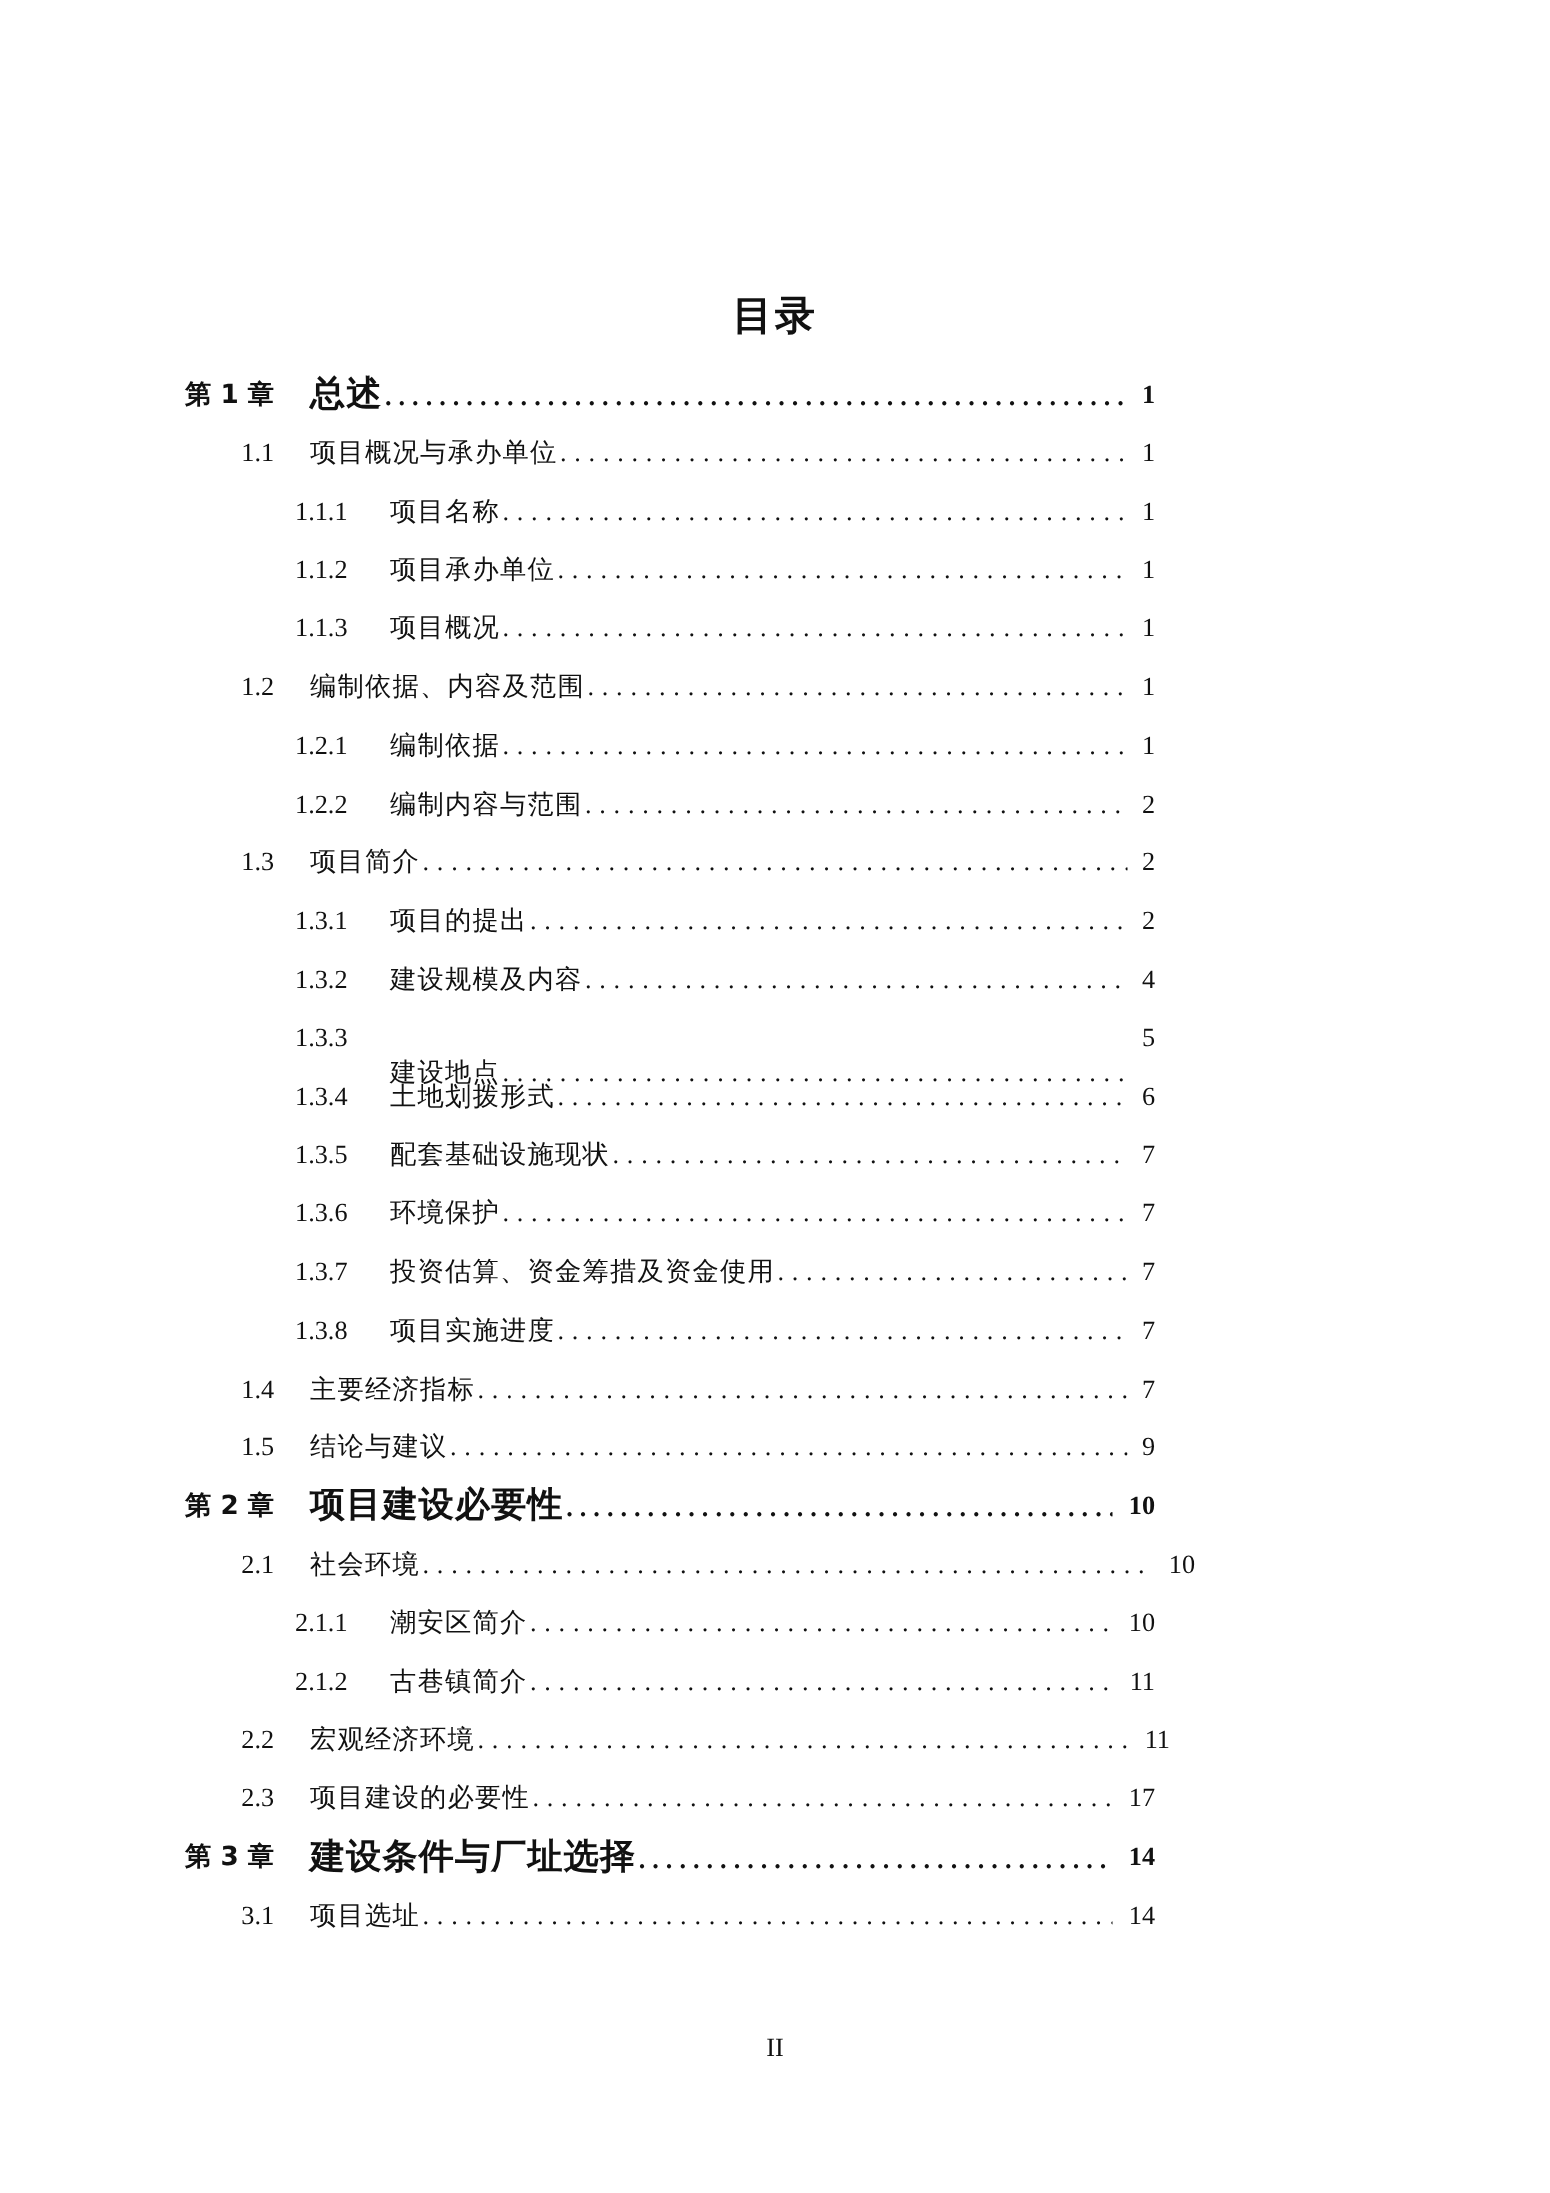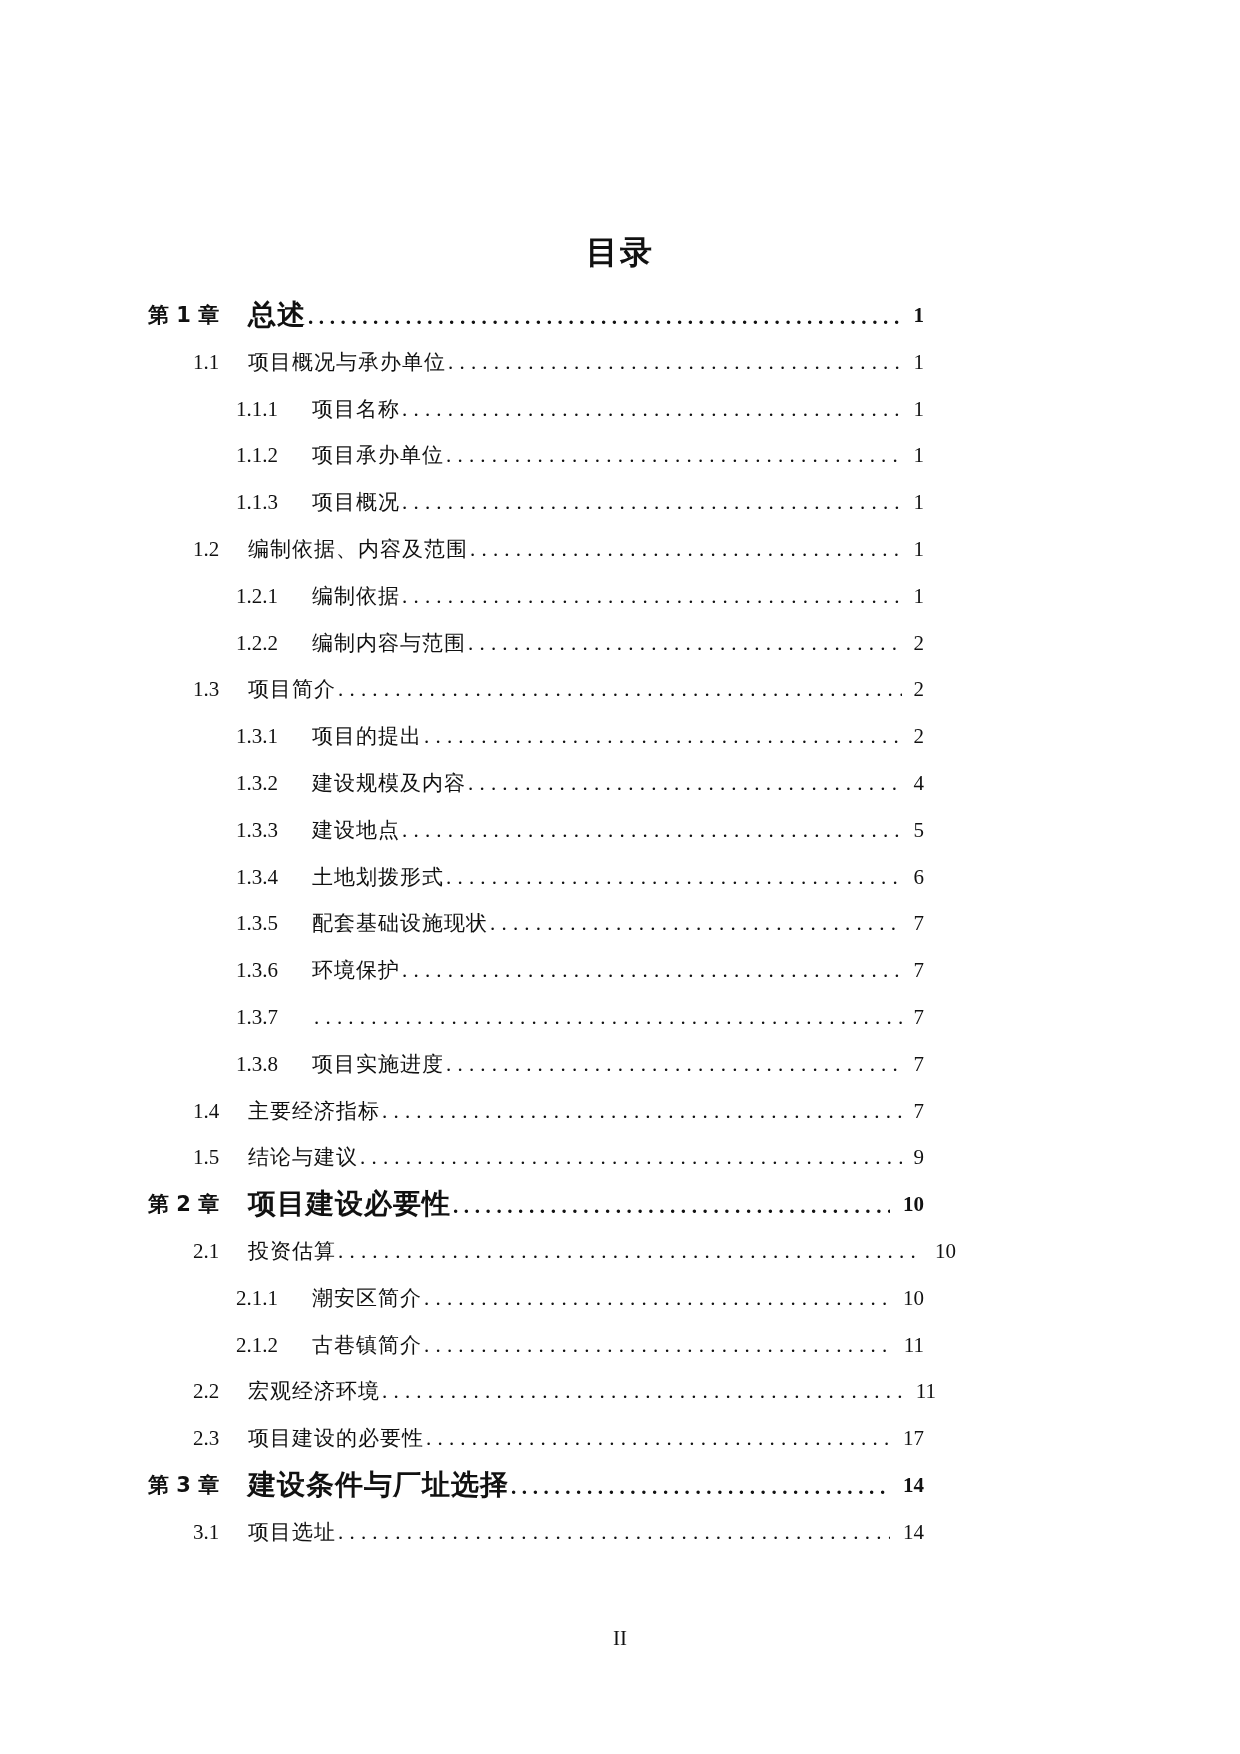--- a/index.html
+++ b/index.html
@@ -113,21 +113,21 @@
     <div class="row lvl2" style="top: 468px;">
       <span class="num">1.3.2</span>
       <span class="lead" style="right: 170px;">
         <span class="text">建设规模及内容</span>
         <span class="dots">.....................................................................................................................................</span>
       </span>
       <span class="page">4</span>
     </div>
     <div class="row lvl2" style="top: 514.8px;">
       <span class="num">1.3.3</span>
-      <span class="lead" style="right: 170px;">
+      <span class="lead" style="right: 170px; margin-top: 28px;">
         <span class="text">建设地点</span>
         <span class="dots">.....................................................................................................................................</span>
       </span>
       <span class="page">5</span>
     </div>
     <div class="row lvl2" style="top: 561.6px;">
       <span class="num">1.3.4</span>
       <span class="lead" style="right: 170px;">
         <span class="text">土地划拨形式</span>
         <span class="dots">.....................................................................................................................................</span>
@@ -146,20 +146,21 @@
       <span class="num">1.3.6</span>
       <span class="lead" style="right: 170px;">
         <span class="text">环境保护</span>
         <span class="dots">.....................................................................................................................................</span>
       </span>
       <span class="page">7</span>
     </div>
     <div class="row lvl2" style="top: 702px;">
       <span class="num">1.3.7</span>
       <span class="lead" style="right: 170px;">
+        <span class="text">投资估算、资金筹措及资金使用</span>
         <span class="dots">.....................................................................................................................................</span>
       </span>
       <span class="page">7</span>
     </div>
     <div class="row lvl2" style="top: 748.8px;">
       <span class="num">1.3.8</span>
       <span class="lead" style="right: 170px;">
         <span class="text">项目实施进度</span>
         <span class="dots">.....................................................................................................................................</span>
       </span>
@@ -185,21 +186,21 @@
       <span class="num">第 2 章</span>
       <span class="lead" style="right: 182px;">
         <span class="text">项目建设必要性</span>
         <span class="dots">.....................................................................................................................................</span>
       </span>
       <span class="page">10</span>
     </div>
     <div class="row lvl1" style="top: 936px; padding-left: 32px;">
       <span class="num">2.1</span>
       <span class="lead" style="right: 182px;">
-        <span class="text">投资估算</span>
+        <span class="text">社会环境</span>
         <span class="dots">.....................................................................................................................................</span>
       </span>
       <span class="page">10</span>
     </div>
     <div class="row lvl2" style="top: 982.8px;">
       <span class="num">2.1.1</span>
       <span class="lead" style="right: 182px;">
         <span class="text">潮安区简介</span>
         <span class="dots">.....................................................................................................................................</span>
       </span>

